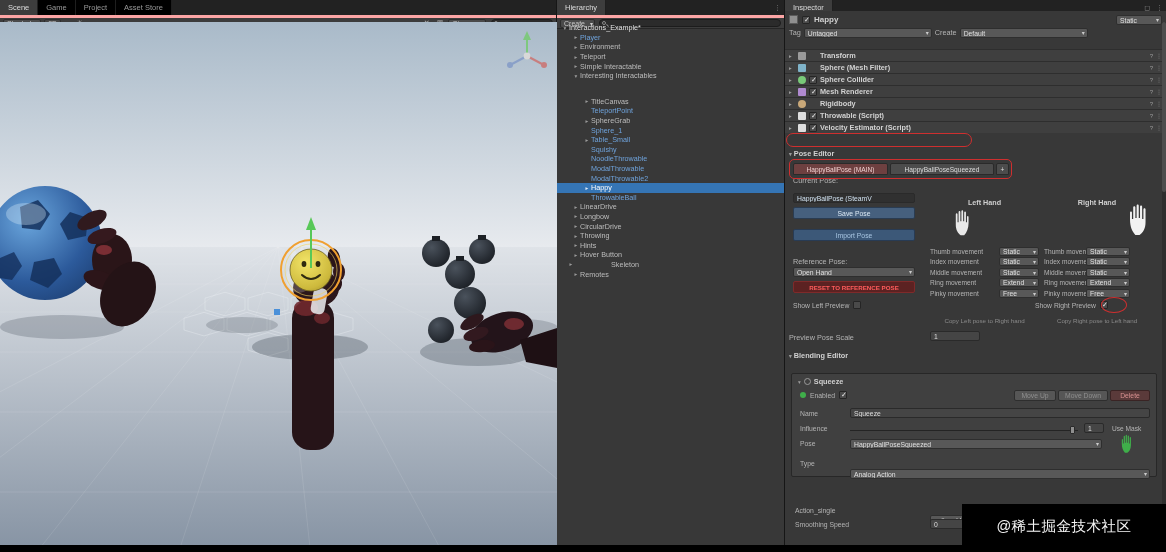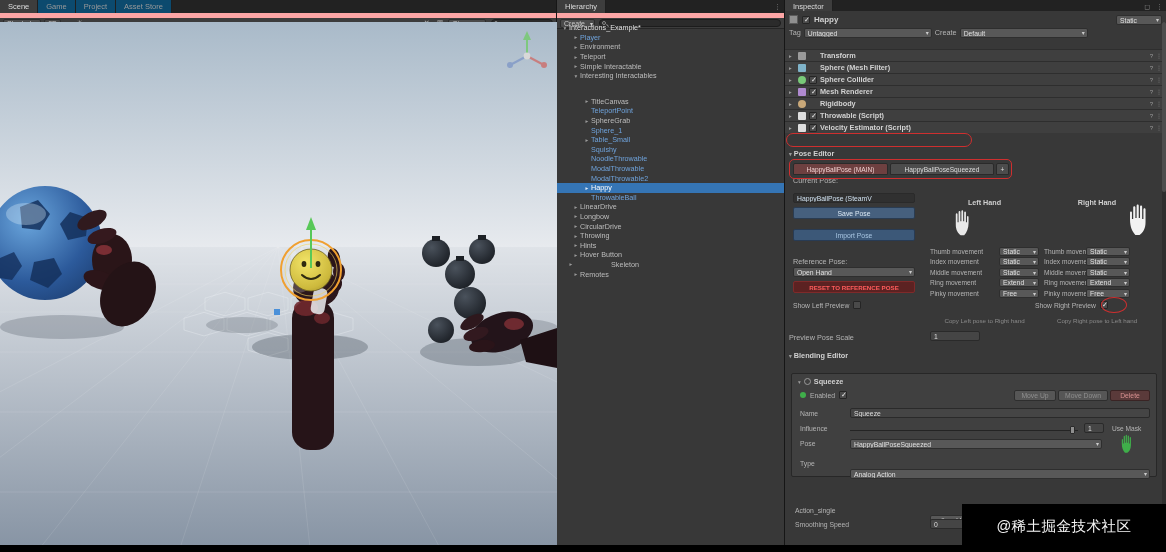--- a/index.html
+++ b/index.html
@@ -1,20 +1,20 @@
 <!DOCTYPE html>
 <html><head>
 <meta charset="utf-8">
 <style>
   html,body{margin:0;padding:0;background:#191919;}
   *{box-sizing:border-box;font-family:"Liberation Sans",sans-serif;}
   .app{position:relative;width:1166px;height:552px;background:#282828;overflow:hidden;color:#b8b8b8;}
   .panel{position:absolute;top:0;height:548px;background:#383838;}
-  .tabbar{height:18px;background:#222;display:flex;align-items:stretch;border-bottom:5px solid #fca5a5;}
-  .ptab{display:inline-flex;align-items:center;padding:0 8px;font-size:7.5px;color:#999;background:#0c4a6e;border-right:1px solid #1f1f1f;white-space:nowrap;}
+  .tabbar{height:18px;background:#222;display:flex;align-items:stretch;border-bottom:3px solid #fca5a5;}
+  .ptab{display:inline-flex;align-items:center;padding:0 8px;font-size:7.5px;color:#999;background:#000000;border-right:1px solid #1f1f1f;white-space:nowrap;}
   .ptab.active{background:#3d3d3d;color:#ddd;}
   .tab-sp{flex:1}
   .tiny-ic{color:#8a8a8a;font-size:7px;padding:0 3px;display:inline-flex;align-items:center;}
 
   
   .scene-panel{left:0;width:557px;border-right:1px solid #161616;}
   .scene-toolbar{height:11px;background:#3c3c3c;border-bottom:1px solid #262626;display:flex;align-items:center;gap:3px;padding:0 3px;font-size:7px;color:#c5c5c5;}
   .tool-dd{background:#4a4a4a;border:1px solid #2c2c2c;border-radius:2px;padding:0 9px 0 3px;height:9px;line-height:8px;position:relative;}
   .tool-dd::after{content:"▾";position:absolute;right:1px;top:0;font-size:6px;color:#bbb;}
   .tool-btn{background:#444;border:1px solid #2c2c2c;border-radius:2px;padding:0 3px;height:9px;line-height:8px;}

